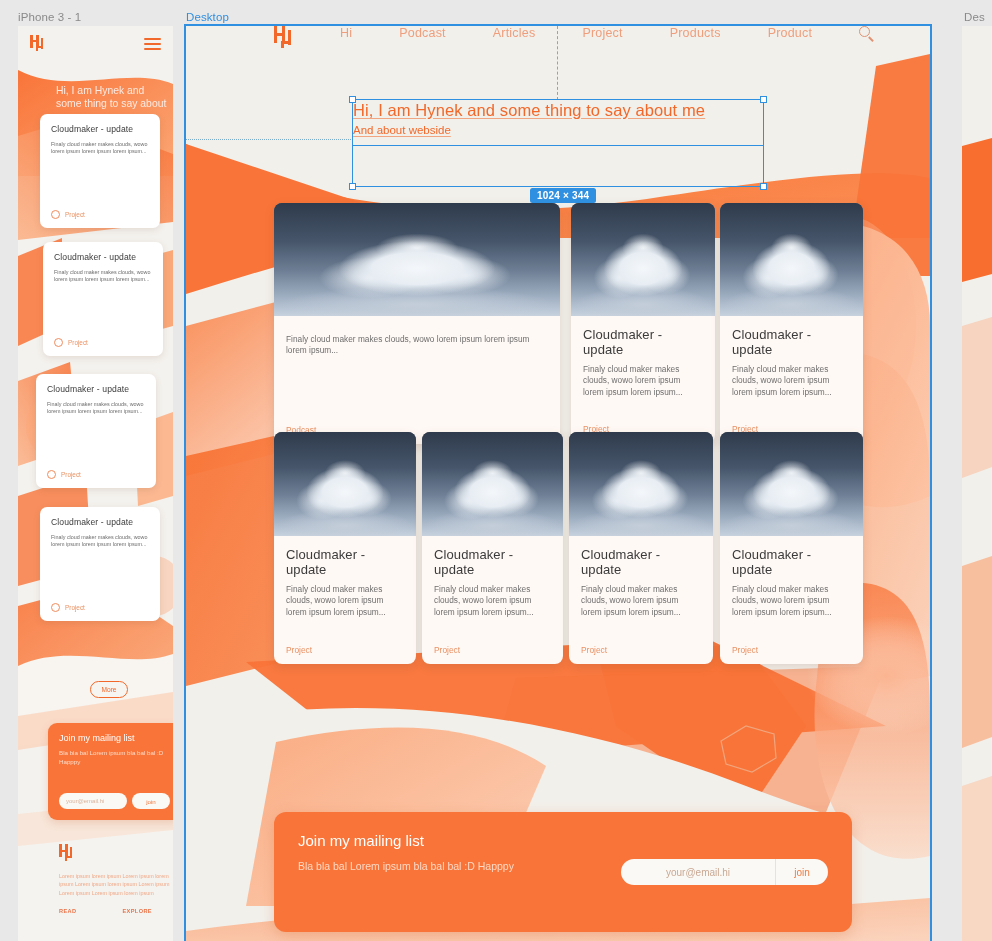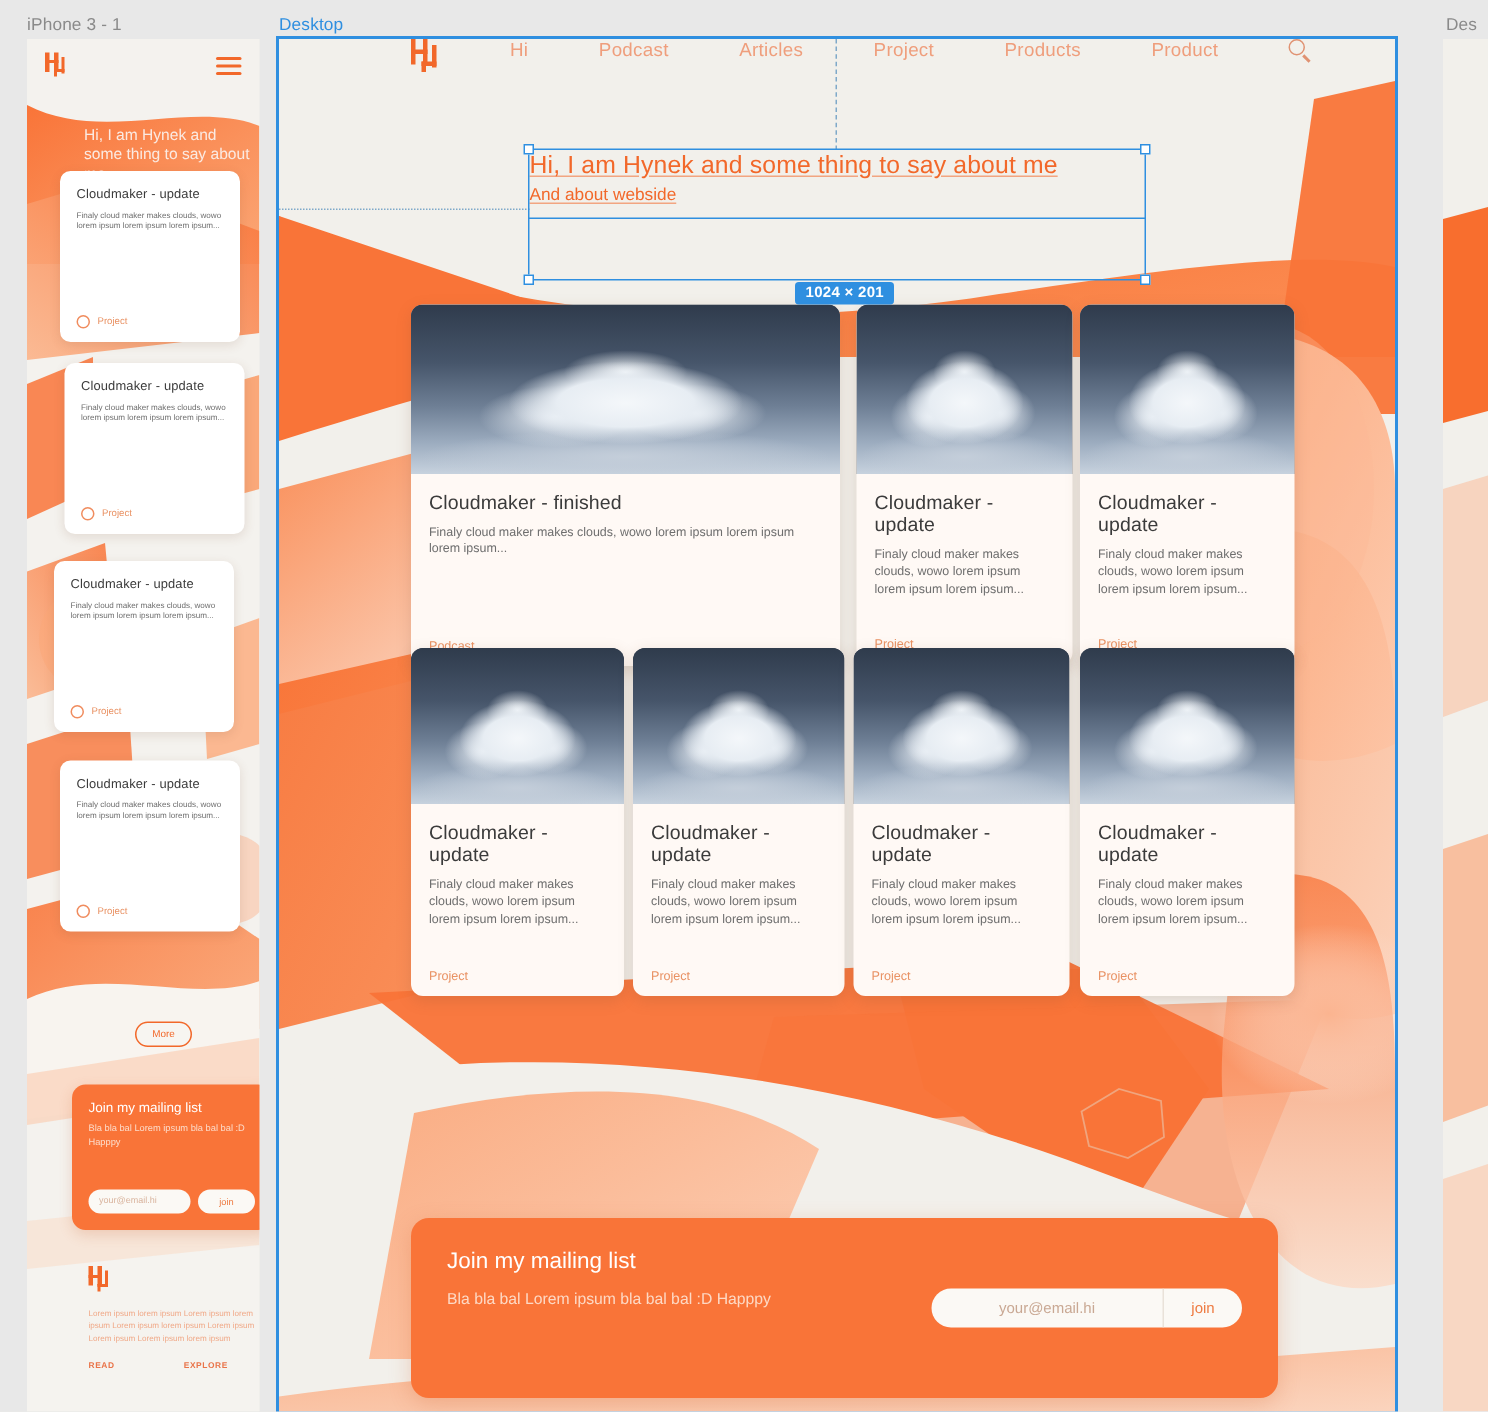--- a/index.html
+++ b/index.html
@@ -405,28 +405,27 @@
 
     <div class="guide-v"></div>
     <div class="guide-h"></div>
     <div class="sel-box">
       <div class="sel-h tl"></div>
       <div class="sel-h tr"></div>
       <div class="sel-h bl"></div>
       <div class="sel-h br"></div>
     </div>
     <div class="sel-underline"></div>
-    <div class="dim-badge">1024 × 201</div>
+    <div class="dim-badge">1024 × 344</div>
 
     <div class="d-card" style="left:88px; top:177px; width:286px; height:241px;">
       <div class="photo" style="height:113px;">
           <div class="cloud"></div>
         </div>
       <div class="body">
-        <h3>Cloudmaker - finished</h3>
         <p>Finaly cloud maker makes clouds, wowo lorem ipsum lorem ipsum lorem ipsum...</p>
       </div>
       <div class="tag">Podcast</div>
     </div>
 
     <div class="d-card" style="left:385px; top:177px; width:144px; height:240px;">
       <div class="photo" style="height:113px;">
           <div class="cloud"></div>
         </div>
       <div class="body">

